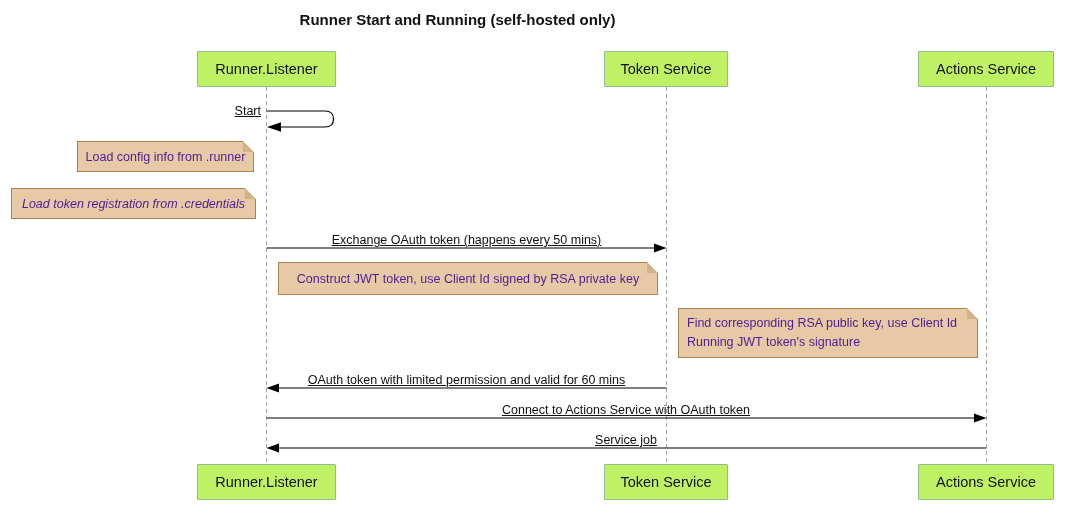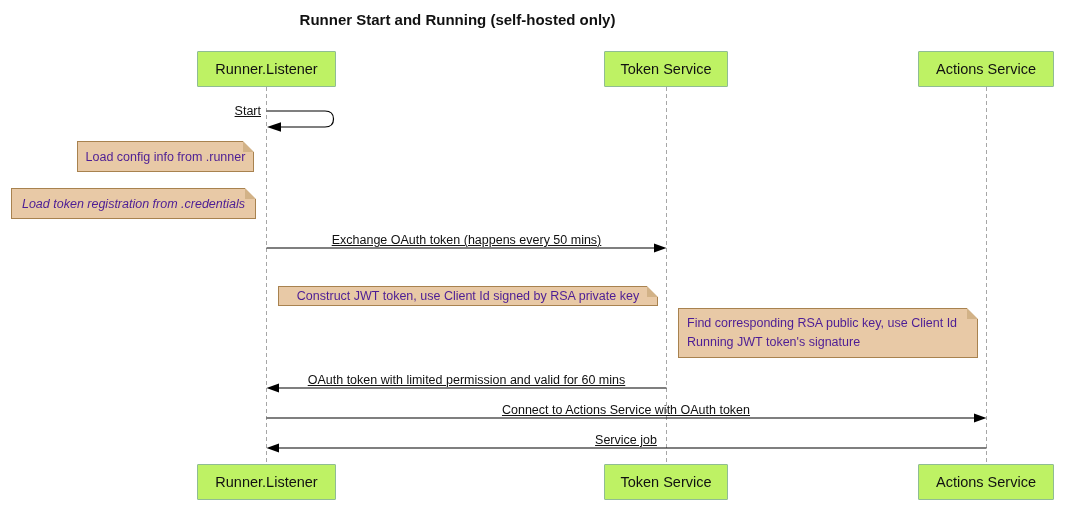--- a/index.html
+++ b/index.html
@@ -109,21 +109,21 @@
   <div class="msg-label" style="left:266px;width:720px;top:433px;">Service job</div>
 
   <div class="note" style="left:77px;top:141px;width:177px;height:31px;">
     <span>Load config info from .runner</span>
   </div>
 
   <div class="note" style="left:11px;top:188px;width:245px;height:31px;font-style:italic;">
     <span>Load token registration from .credentials</span>
   </div>
 
-  <div class="note" style="left:278px;top:262px;width:380px;height:20px;margin-top:24px;">
+  <div class="note" style="left:278px;top:262px;width:380px;height:33px;">
     <span>Construct JWT token, use Client Id signed by RSA private key</span>
   </div>
 
   <div class="note left-align" style="left:678px;top:308px;width:300px;height:50px;">
     <span>Find corresponding RSA public key, use Client Id</span>
     <span>Running JWT token's signature</span>
   </div>
 
 </div>
 

